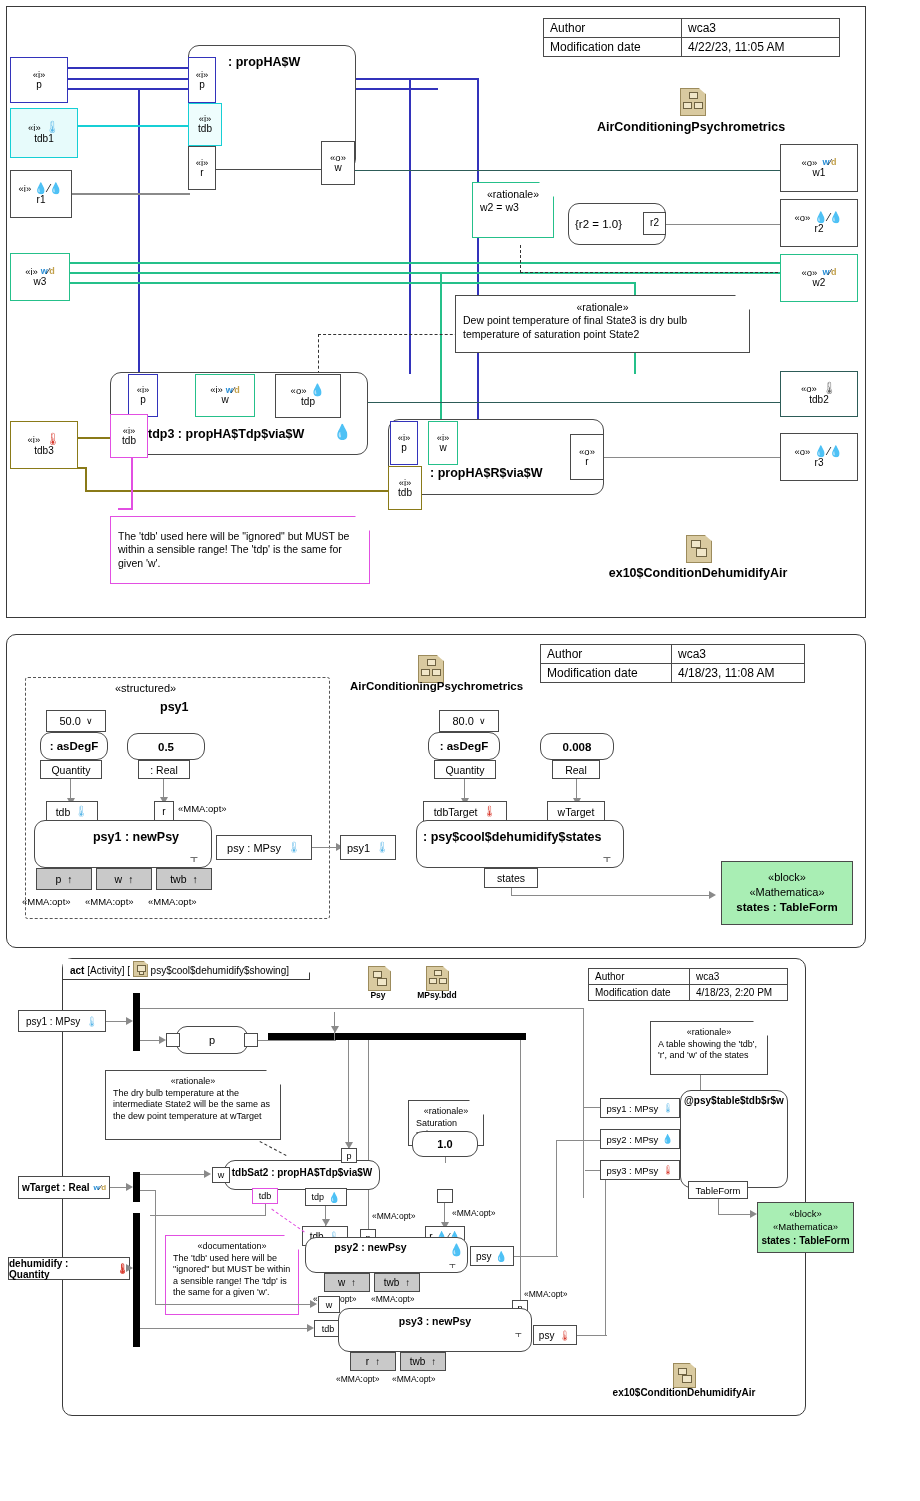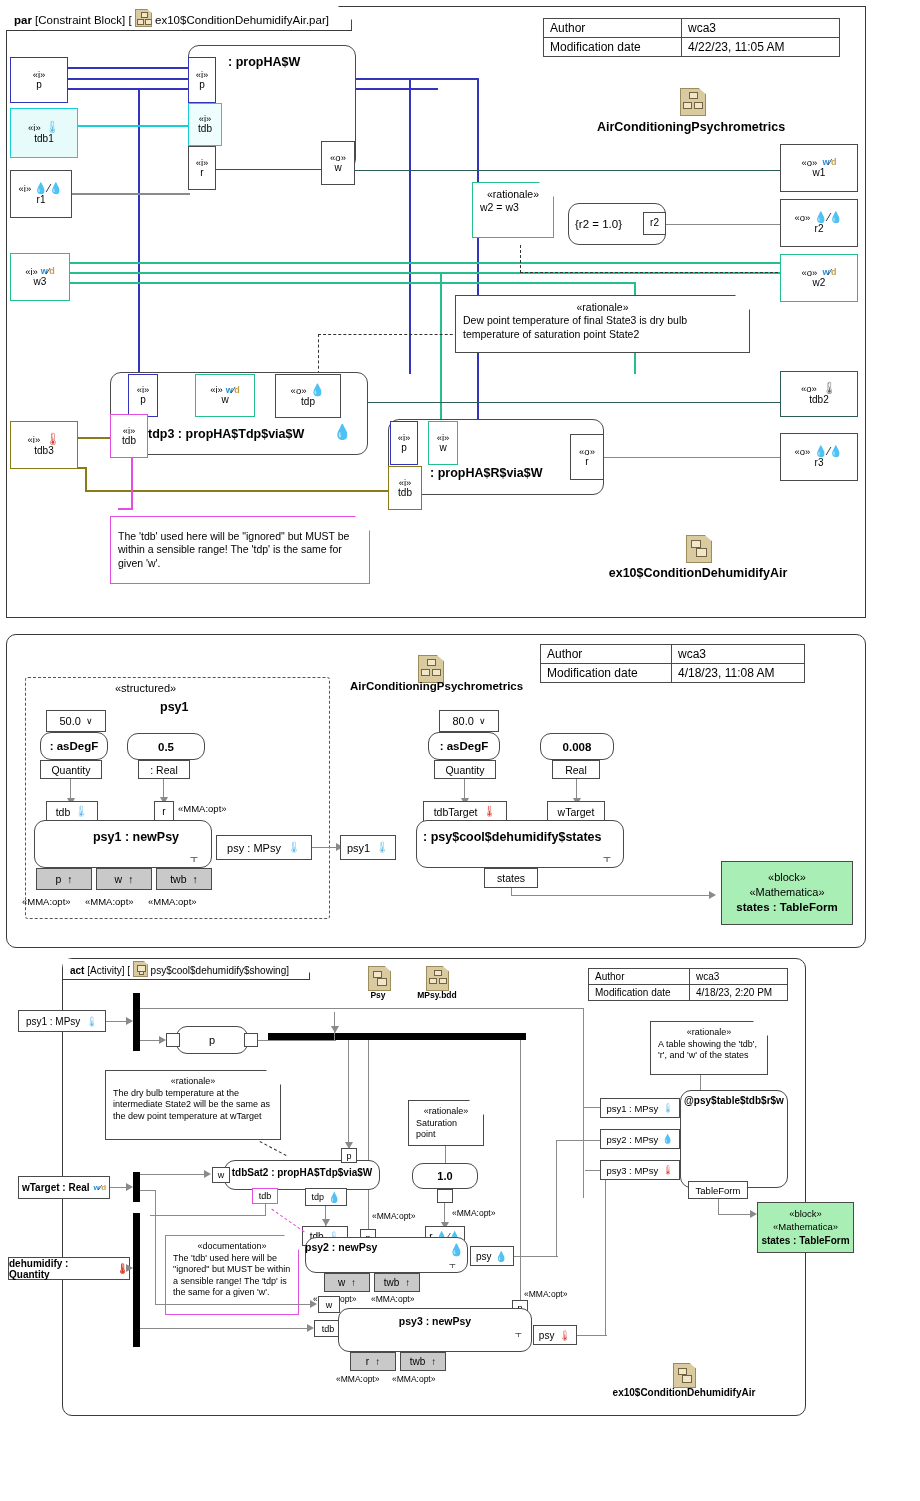--- a/index.html
+++ b/index.html
@@ -78,29 +78,20 @@
   .dashbox{position:absolute;border:1.5px dashed #555;box-sizing:border-box;}
 
   .rakeicon{position:absolute;font-size:13px;color:#444;line-height:1;}
 </style>
 </head>
 <body>
 
 <div id="page">
 
 <div class="frame" style="left:6px;top:6px;width:858px;height:610px;border-radius:0;"></div>
-<div class="frame-hdr hdr-clip" style="left:6px;top:6px;">
-  <span class="kw">par</span>
-  <span>[Constraint Block]</span>
-  <span>[</span>
-  <span class="docicon" style="position:relative;display:inline-block;width:15px;height:16px;vertical-align:-3px;">
-    <i style="left:5px;top:2px;width:5px;height:4px;"></i><i style="left:1px;top:9px;width:5px;height:4px;"></i><i style="left:9px;top:9px;width:5px;height:4px;"></i>
-  </span>
-  <span>ex10$ConditionDehumidifyAir.par</span><span>]</span>
-</div>
 
 <table class="meta" style="left:543px;top:18px;">
   <tbody>
         <tr>
           <td style="width:125px;">Author</td>
           <td style="width:145px;">wca3</td>
         </tr>
   <tr>
           <td>Modification date</td>
           <td>4/22/23, 11:05 AM</td>
@@ -514,21 +505,21 @@
   <span>The dry bulb temperature at the intermediate State2 will be the same as the dew point temperature at wTarget</span>
 </div>
 <div class="dash" style="left:258px;top:1148px;width:30px;transform:rotate(28deg);"></div>
 
 <div class="note" style="left:408px;top:1100px;width:76px;height:46px;font-size:9px;">
   <span class="ster">«rationale»</span>
   <span>Saturation point</span>
 </div>
 <div class="ln lnv c-gray" style="left:445px;top:1146px;height:17px;"></div>
 
-<div class="box b-solid rr" style="left:412px;top:1163px;width:66px;height:26px;display:flex;align-items:center;justify-content:center;font-weight:bold;font-size:11px;">
+<div class="box b-solid rr" style="left:412px;top:1131px;width:66px;height:26px;display:flex;align-items:center;justify-content:center;font-weight:bold;font-size:11px;">
   <span>1.0</span>
 </div>
 <div class="pin" style="left:437px;top:1189px;width:16px;height:14px;"></div>
 <div class="ln lnv c-gray" style="left:444px;top:1203px;height:26px;"></div>
 <div class="arrow ar-d" style="left:441px;top:1222px;"></div>
 <div class="lbl xs" style="left:452px;top:1208px;">«MMA:opt»</div>
 
 <div class="box b-solid rr" style="left:224px;top:1160px;width:156px;height:30px;"></div>
 <div class="tname" style="left:224px;top:1167px;width:156px;text-align:center;font-size:10px;">tdbSat2 : propHA$Tdp$via$W</div>
 <div class="pin" style="left:212px;top:1167px;width:18px;height:16px;font-size:9px;">
@@ -560,21 +551,21 @@
 </div>
 <div class="pin" style="left:360px;top:1229px;width:16px;height:17px;font-size:9px;">
   <span>p</span>
 </div>
 <div class="lbl xs" style="left:372px;top:1211px;">«MMA:opt»</div>
 <div class="pin" style="left:425px;top:1226px;width:40px;height:20px;font-size:10px;">
   <span>r</span>
       <span style="font-size:9px;">💧⁄💧</span>
 </div>
 <div class="box b-solid rr" style="left:305px;top:1237px;width:163px;height:36px;"></div>
-<div class="tname" style="left:305px;top:1241px;width:131px;font-size:10.5px;">psy2 : newPsy</div>
+<div class="tname" style="left:305px;top:1241px;width:131px;text-align:center;font-size:10.5px;">psy2 : newPsy</div>
 <div style="position:absolute;left:449px;top:1243px;font-size:12px;">💧</div>
 <div class="rakeicon" style="left:449px;top:1259px;font-size:11px;">⫟</div>
 <div class="pin" style="left:470px;top:1246px;width:44px;height:20px;font-size:10px;">
   <span>psy</span>
       <span style="font-size:10px;">💧</span>
 </div>
 <div class="greybox" style="left:324px;top:1273px;width:46px;height:19px;font-size:10px;">
   <span>w</span>
       <span>↑</span>
 </div>

